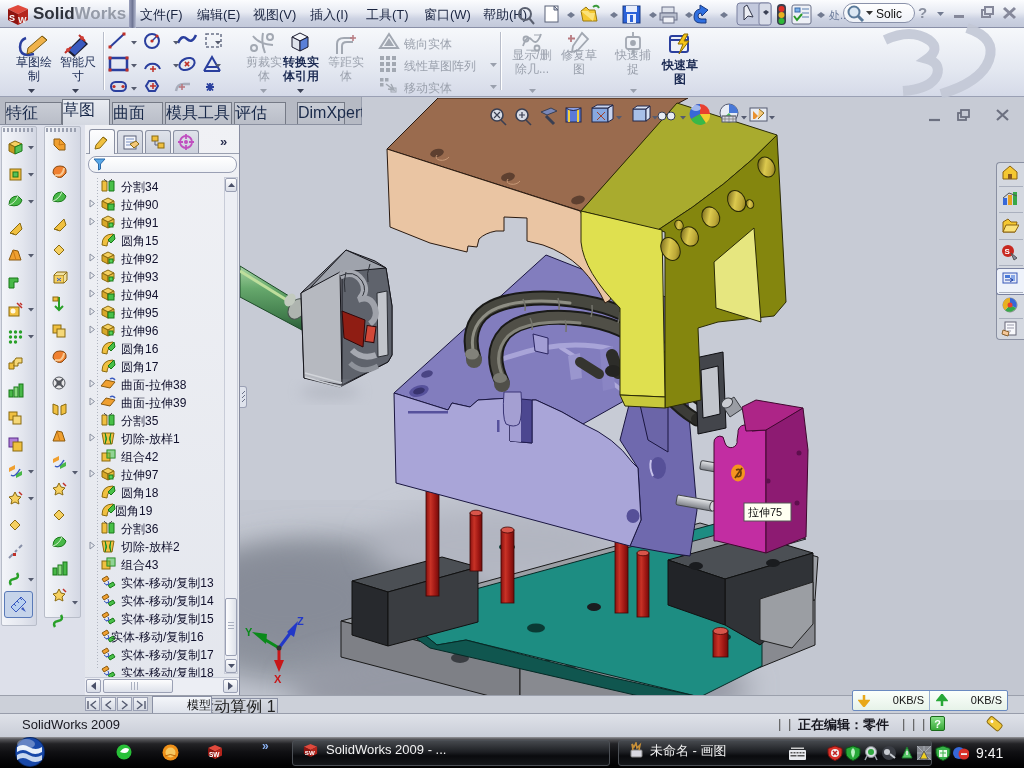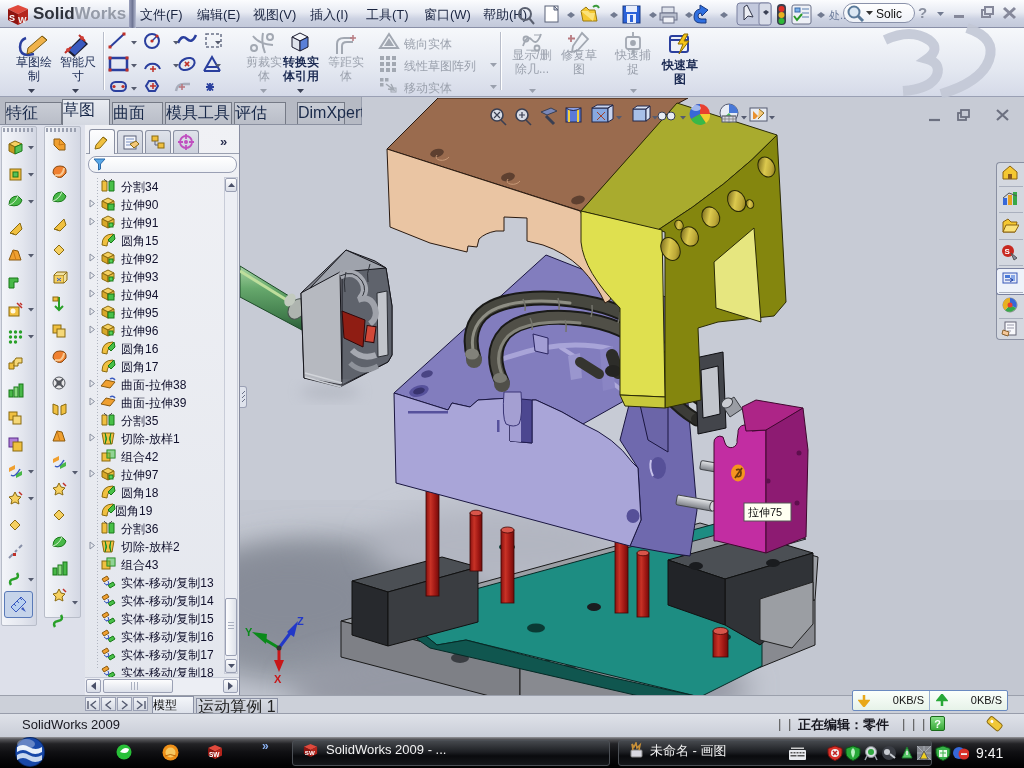--- a/index.html
+++ b/index.html
@@ -719,21 +719,21 @@
       <path d="M2 5 l5 -3 l2 3 l-5 3 z" fill="#f0a030" stroke="#8a5a10"></path>
       <path d="M8 11 l5 -3 l2 3 l-5 3 z" fill="#48c048" stroke="#187818"></path>
       <path d="M4 9 q2 3 5 1 m-1 -3 l1 3 l-3 1" stroke="#3a5ac0" fill="none"></path>
     </svg>
     <div class="treetxt" style="left:121px;top:611px">实体-移动/复制15</div>
     <svg class="abs" style="left:100px;top:628px" width="16" height="16" viewBox="0 0 16 16">
       <path d="M2 5 l5 -3 l2 3 l-5 3 z" fill="#f0a030" stroke="#8a5a10"></path>
       <path d="M8 11 l5 -3 l2 3 l-5 3 z" fill="#48c048" stroke="#187818"></path>
       <path d="M4 9 q2 3 5 1 m-1 -3 l1 3 l-3 1" stroke="#3a5ac0" fill="none"></path>
     </svg>
-    <div class="treetxt" style="left:121px;top:629px">实体-移动/复制16</div>
+    <div class="treetxt" style="left:111px;top:629px">实体-移动/复制16</div>
     <svg class="abs" style="left:100px;top:646px" width="16" height="16" viewBox="0 0 16 16">
       <path d="M2 5 l5 -3 l2 3 l-5 3 z" fill="#f0a030" stroke="#8a5a10"></path>
       <path d="M8 11 l5 -3 l2 3 l-5 3 z" fill="#48c048" stroke="#187818"></path>
       <path d="M4 9 q2 3 5 1 m-1 -3 l1 3 l-3 1" stroke="#3a5ac0" fill="none"></path>
     </svg>
     <div class="treetxt" style="left:121px;top:647px">实体-移动/复制17</div>
     <svg class="abs" style="left:100px;top:664px" width="16" height="16" viewBox="0 0 16 16">
       <path d="M2 5 l5 -3 l2 3 l-5 3 z" fill="#f0a030" stroke="#8a5a10"></path>
       <path d="M8 11 l5 -3 l2 3 l-5 3 z" fill="#48c048" stroke="#187818"></path>
       <path d="M4 9 q2 3 5 1 m-1 -3 l1 3 l-3 1" stroke="#3a5ac0" fill="none"></path>
@@ -1118,21 +1118,21 @@
       <path d="M9 2 L4 6 l5 4" stroke="#555b70" fill="none" stroke-width="1.4"></path>
     </svg>
     <div class="abs" style="left:117px;top:697px;width:15px;height:14px;background:linear-gradient(#f2f4f8,#d4d8e2);border:1px solid #9aa0b4"></div>
     <svg class="abs" style="left:118px;top:699px" width="13" height="11" viewBox="0 0 13 11">
       <path d="M4 2 l5 4 l-5 4" stroke="#555b70" fill="none" stroke-width="1.4"></path>
     </svg>
     <div class="abs" style="left:133px;top:697px;width:15px;height:14px;background:linear-gradient(#f2f4f8,#d4d8e2);border:1px solid #9aa0b4"></div>
     <svg class="abs" style="left:134px;top:699px" width="13" height="11" viewBox="0 0 13 11">
       <path d="M3 2 l5 4 l-5 4 M11 2 v8" stroke="#555b70" fill="none" stroke-width="1.4"></path>
     </svg>
-    <div class="abs" style="left:152px;top:696px;width:42px;height:17px;background:linear-gradient(#f4f6fa,#dde1ea);border:1px solid #8a90a4;border-bottom:none;font-size:12px;color:#111;text-align:left;line-height:16px;z-index:2">模型</div>
+    <div class="abs" style="left:152px;top:696px;width:60px;height:17px;background:linear-gradient(#f4f6fa,#dde1ea);border:1px solid #8a90a4;border-bottom:none;font-size:12px;color:#111;text-align:right;line-height:16px;z-index:2">模型</div>
     <div class="abs" style="left:196px;top:698px;width:82px;height:15px;background:linear-gradient(#d8dce4,#c6cad4);border:1px solid #8a90a4;border-bottom:none;font-size:16px;color:#222;text-align:center;line-height:15px">运动算例 1</div>
     <div class="abs" id="statusbar"></div>
     <div class="abs" style="left:22px;top:717px;font-size:13px;color:#16161e">SolidWorks 2009</div>
     <div class="abs" style="left:778px;top:716px;font-size:13px;color:#555">|</div>
     <div class="abs" style="left:788px;top:716px;font-size:13px;color:#555">|</div>
     <div class="abs" style="left:798px;top:716px;font-size:13px;color:#16161e;font-weight:bold">正在编辑：零件</div>
     <div class="abs" style="left:902px;top:716px;font-size:13px;color:#555">|</div>
     <div class="abs" style="left:912px;top:716px;font-size:13px;color:#555">|</div>
     <div class="abs" style="left:922px;top:716px;font-size:13px;color:#555">|</div>
     <div class="abs" style="left:930px;top:716px;width:15px;height:15px;background:linear-gradient(#8ae08a,#38a838);border:1px solid #1a6a1a;border-radius:2px;font-size:11px;color:#fff;text-align:center;line-height:14px;font-weight:bold">?</div>

